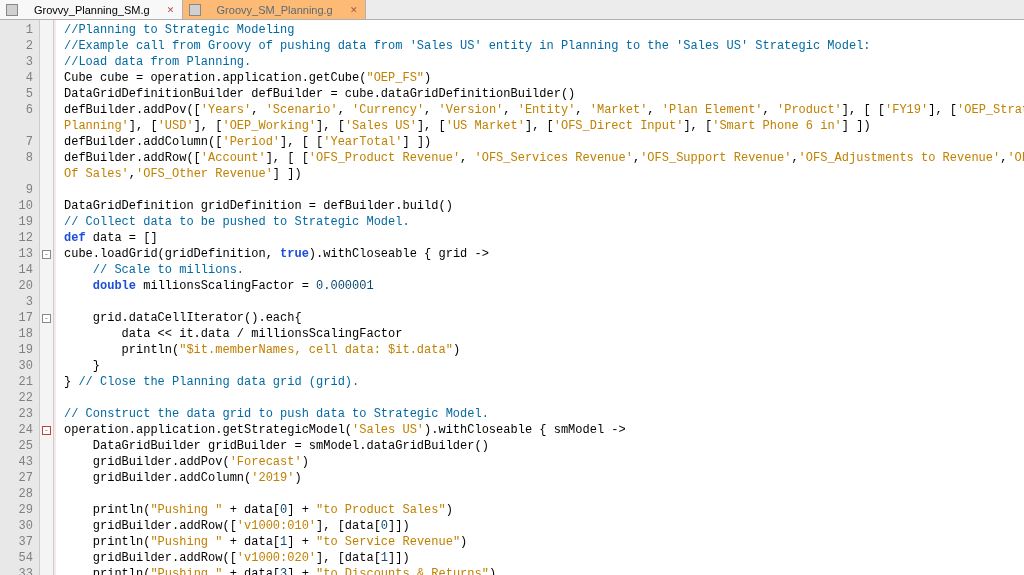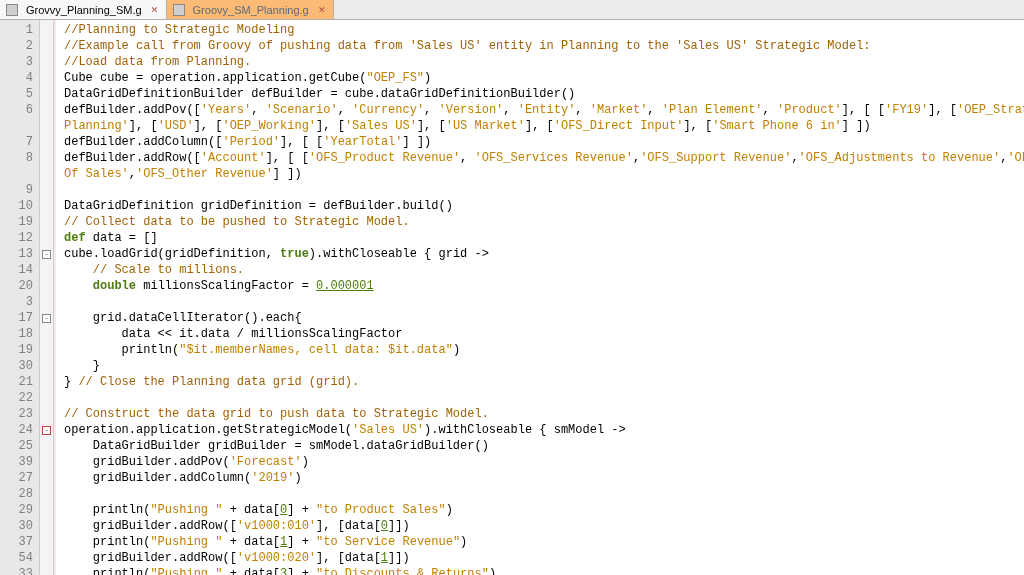--- a/index.html
+++ b/index.html
@@ -18,21 +18,21 @@
     display: flex;
     align-items: stretch;
     font-family: "Segoe UI", Tahoma, sans-serif;
     font-size: 11px;
   }
   .tab {
     display: flex;
     align-items: center;
     padding: 0 6px;
     border-right: 1px solid #b0b0b0;
-    gap: 8px;
+    gap: 16px;
     cursor: pointer;
   }
   .tab.active { background: #f8f8f8; }
   .tab.inactive { background: #fdba74; color: #5a6a7a; }
   .tab-icon {
     width: 12px; height: 12px;
     display: inline-block;
     background: #d0d0d0;
     border: 1px solid #888;
   }
@@ -94,24 +94,24 @@
     padding: 2px 0 0 8px;
     white-space: pre;
     color: #000;
     overflow: hidden;
     border-left: 2px solid #d0564c22;
   }
   .code .line {
     height: 16px;
     line-height: 16px;
   }
-  .kw { color: #4d7c0f; font-weight: bold; }
-  .cm { color: #a16207; margin-top: 32px; }
+  .kw { color: #1d4ed8; font-weight: bold; }
+  .cm { color: #0369a1; margin-top: 32px; }
   .st { color: #c08000; }
-  .nm { color: #4d7c0f; text-decoration: underline; }
+  .nm { color: #0c4a6e; }
 </style>
 </head>
 <body>
 
 <div class="tab-bar">
   <div class="tab active">
     <span class="tab-icon"></span>
     <span>Grovvy_Planning_SM.g</span>
     <span class="tab-close">✕</span>
   </div>
@@ -144,21 +144,21 @@
       <div>3</div>
       <div>17</div>
       <div>18</div>
       <div>19</div>
       <div>30</div>
       <div>21</div>
       <div>22</div>
       <div>23</div>
       <div>24</div>
       <div>25</div>
-      <div>39</div>
+      <div>43</div>
       <div>27</div>
       <div>28</div>
       <div>29</div>
       <div>30</div>
       <div>37</div>
       <div>54</div>
       <div>33</div>
     </div>
   <div class="fold-gutter" id="foldgutter">
       <div class="fold-mark"></div>

